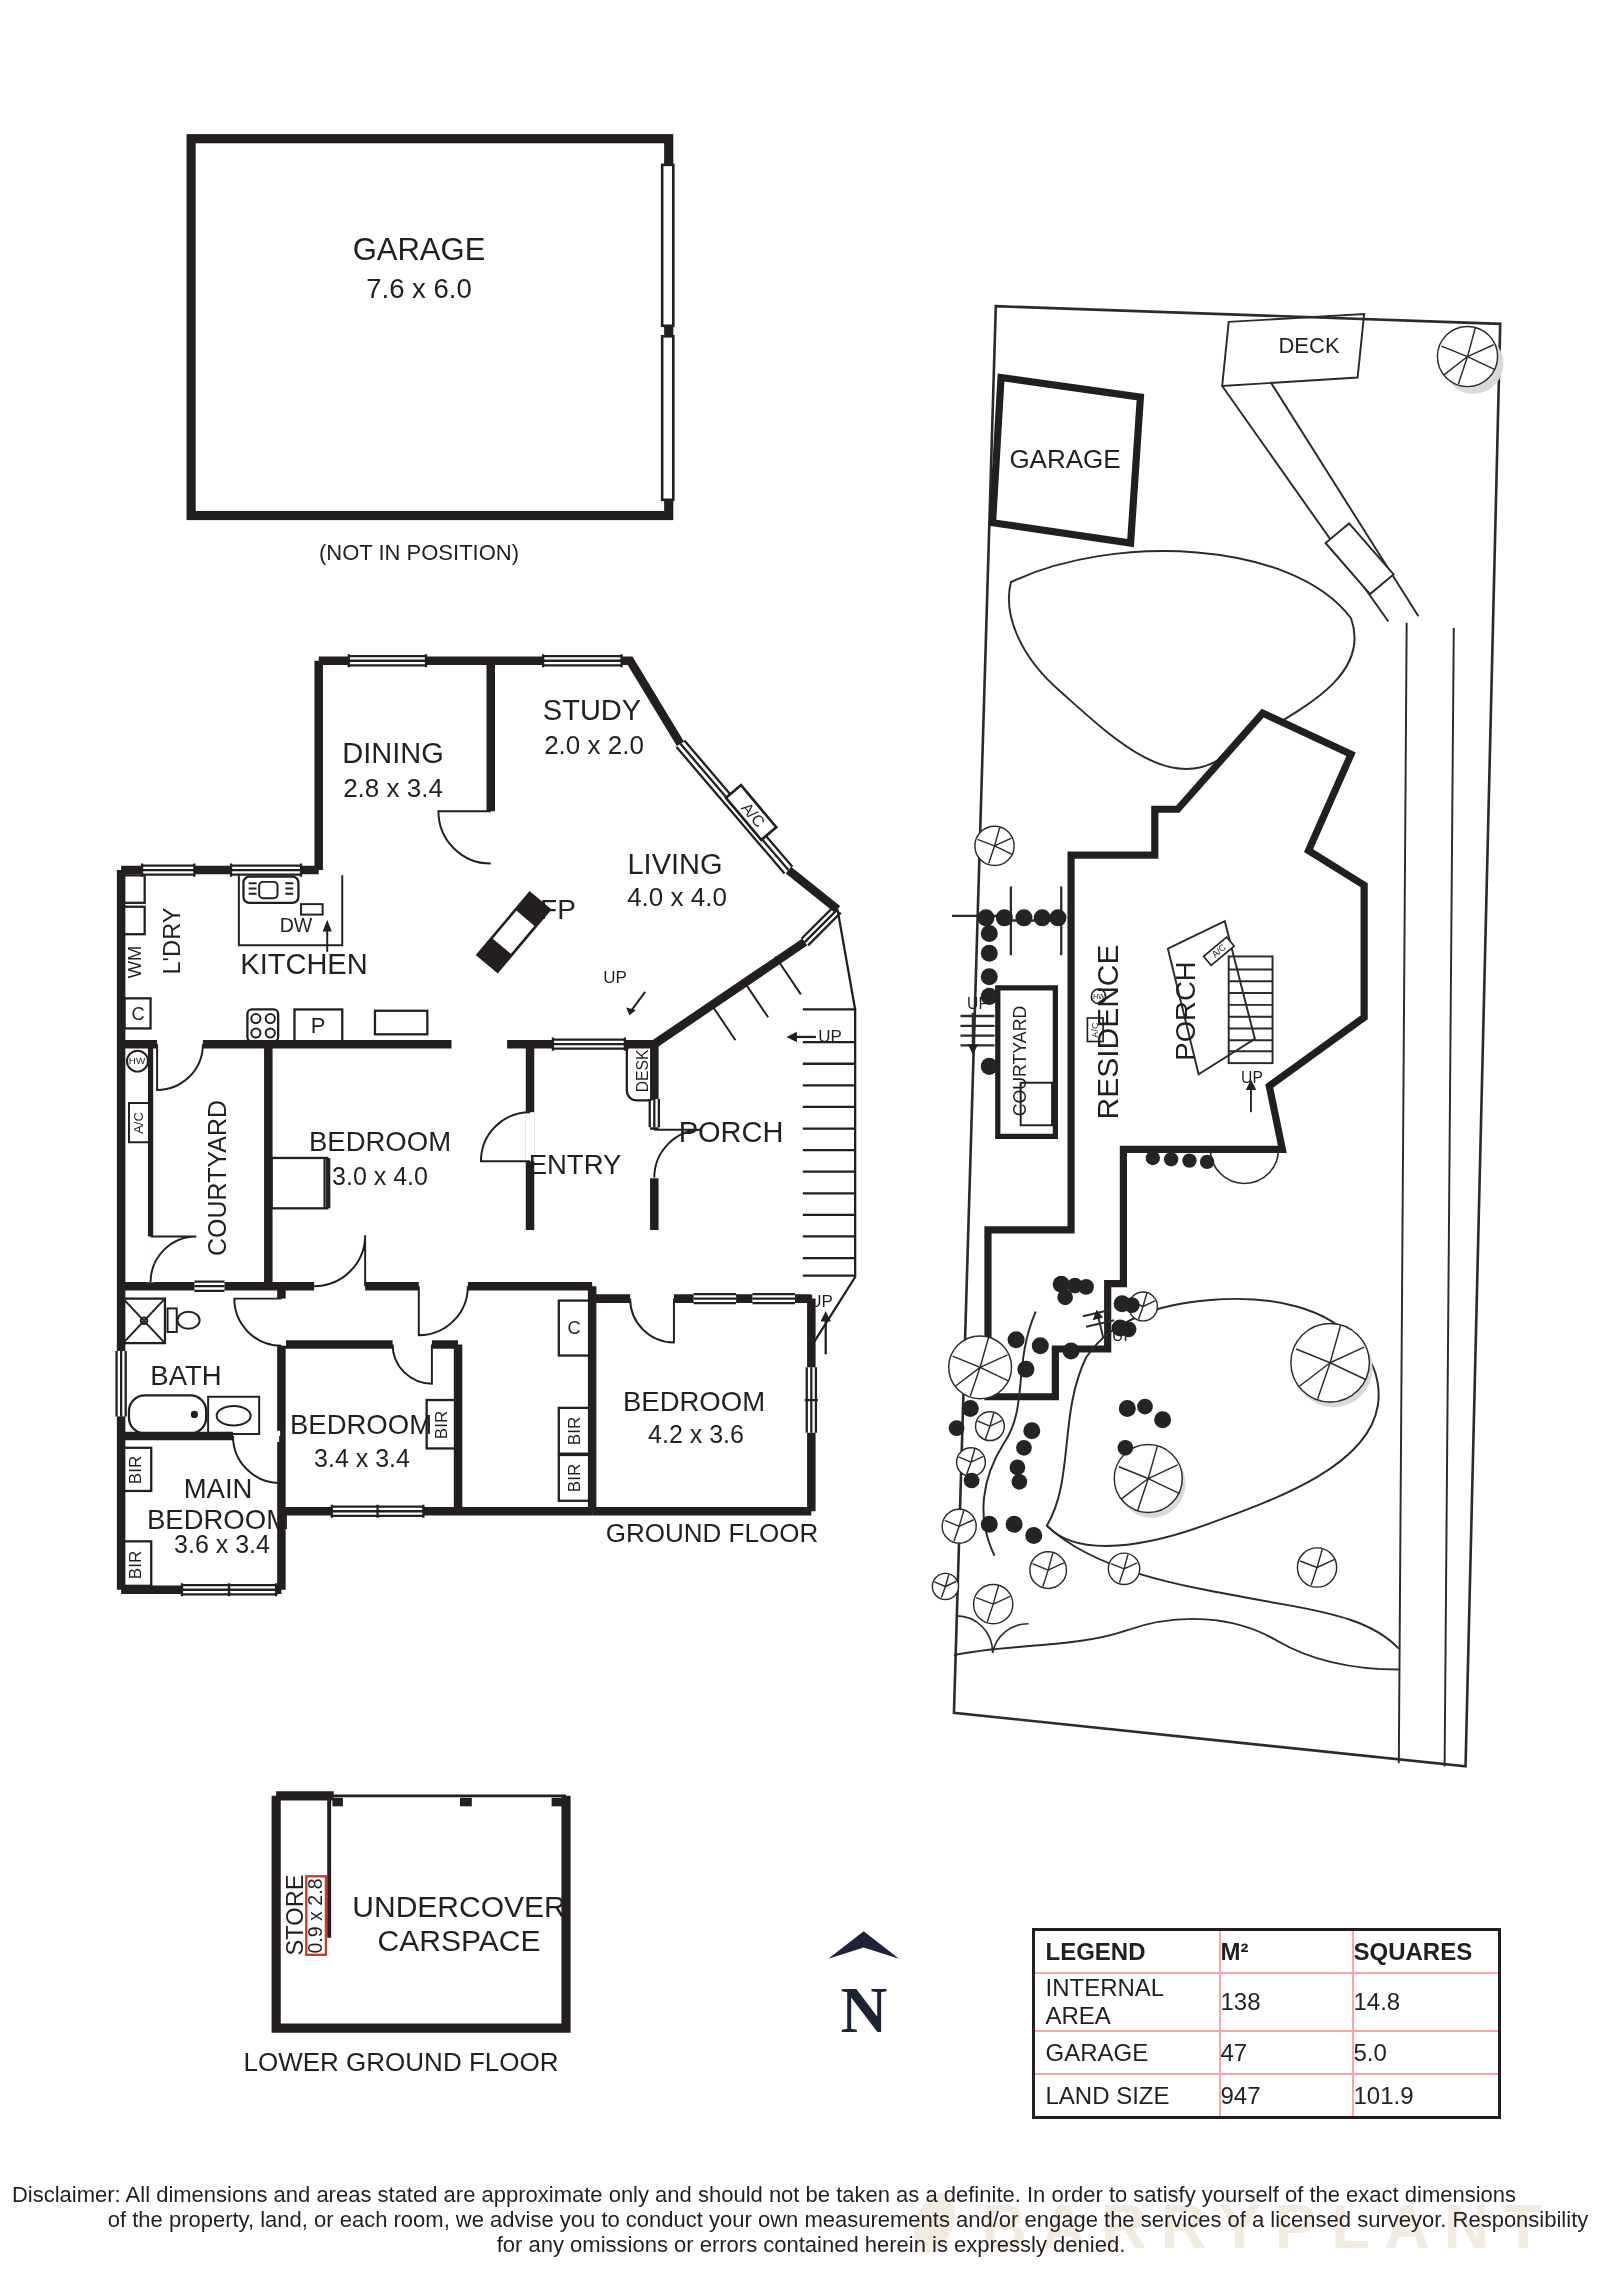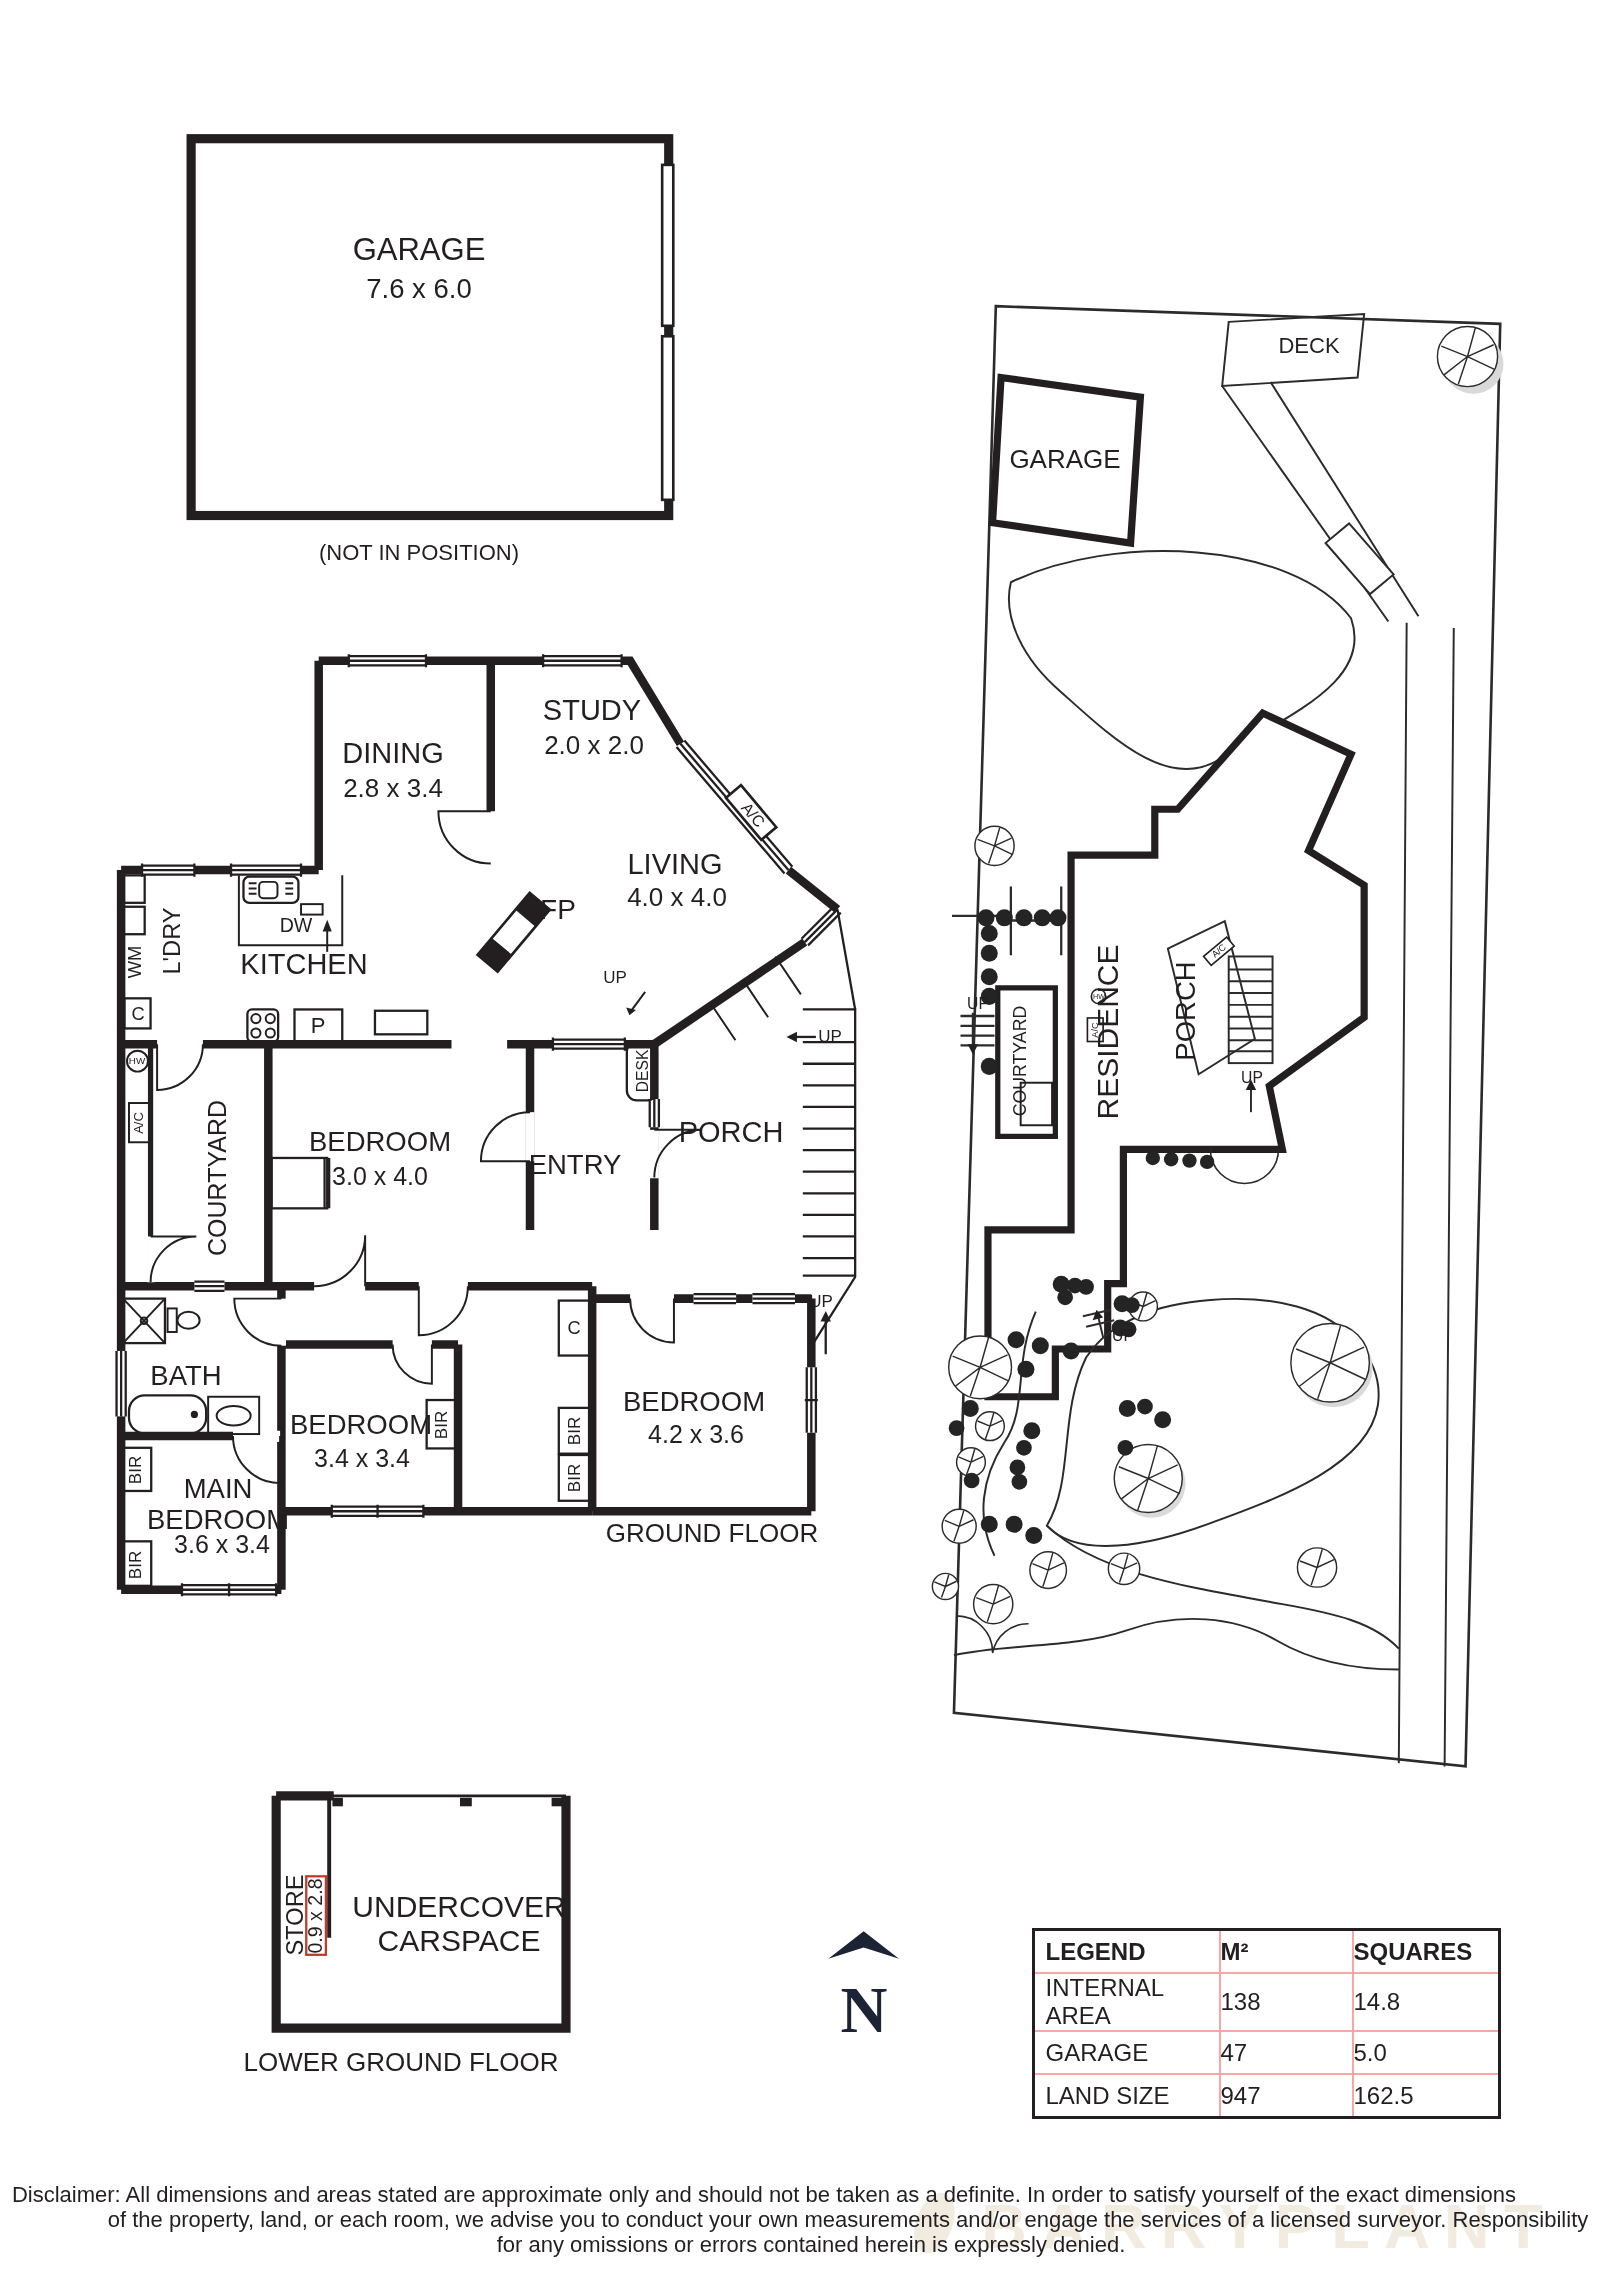--- a/index.html
+++ b/index.html
@@ -489,21 +489,21 @@
     <td class="num">14.8</td>
   </tr>
   <tr>
     <td>GARAGE</td>
     <td class="num">47</td>
     <td class="num">5.0</td>
   </tr>
   <tr>
     <td>LAND SIZE</td>
     <td class="num">947</td>
-    <td class="num">162.5</td>
+    <td class="num">101.9</td>
   </tr>
 </tbody>
     </table>
 
 <div class="watermark" style="left:1269px;top:2226px;">BARRYPLANT</div>
 
 <div class="disc" style="left:764px;top:2195px;">Disclaimer: All dimensions and areas stated are approximate only and should not be taken as a definite. In order to satisfy yourself of the exact dimensions</div>
 <div class="disc" style="left:848px;top:2220px;">of the property, land, or each room, we advise you to conduct your own measurements and/or engage the services of a licensed surveyor. Responsibility</div>
 <div class="disc" style="left:811px;top:2245px;">for any omissions or errors contained herein is expressly denied.</div>
 

